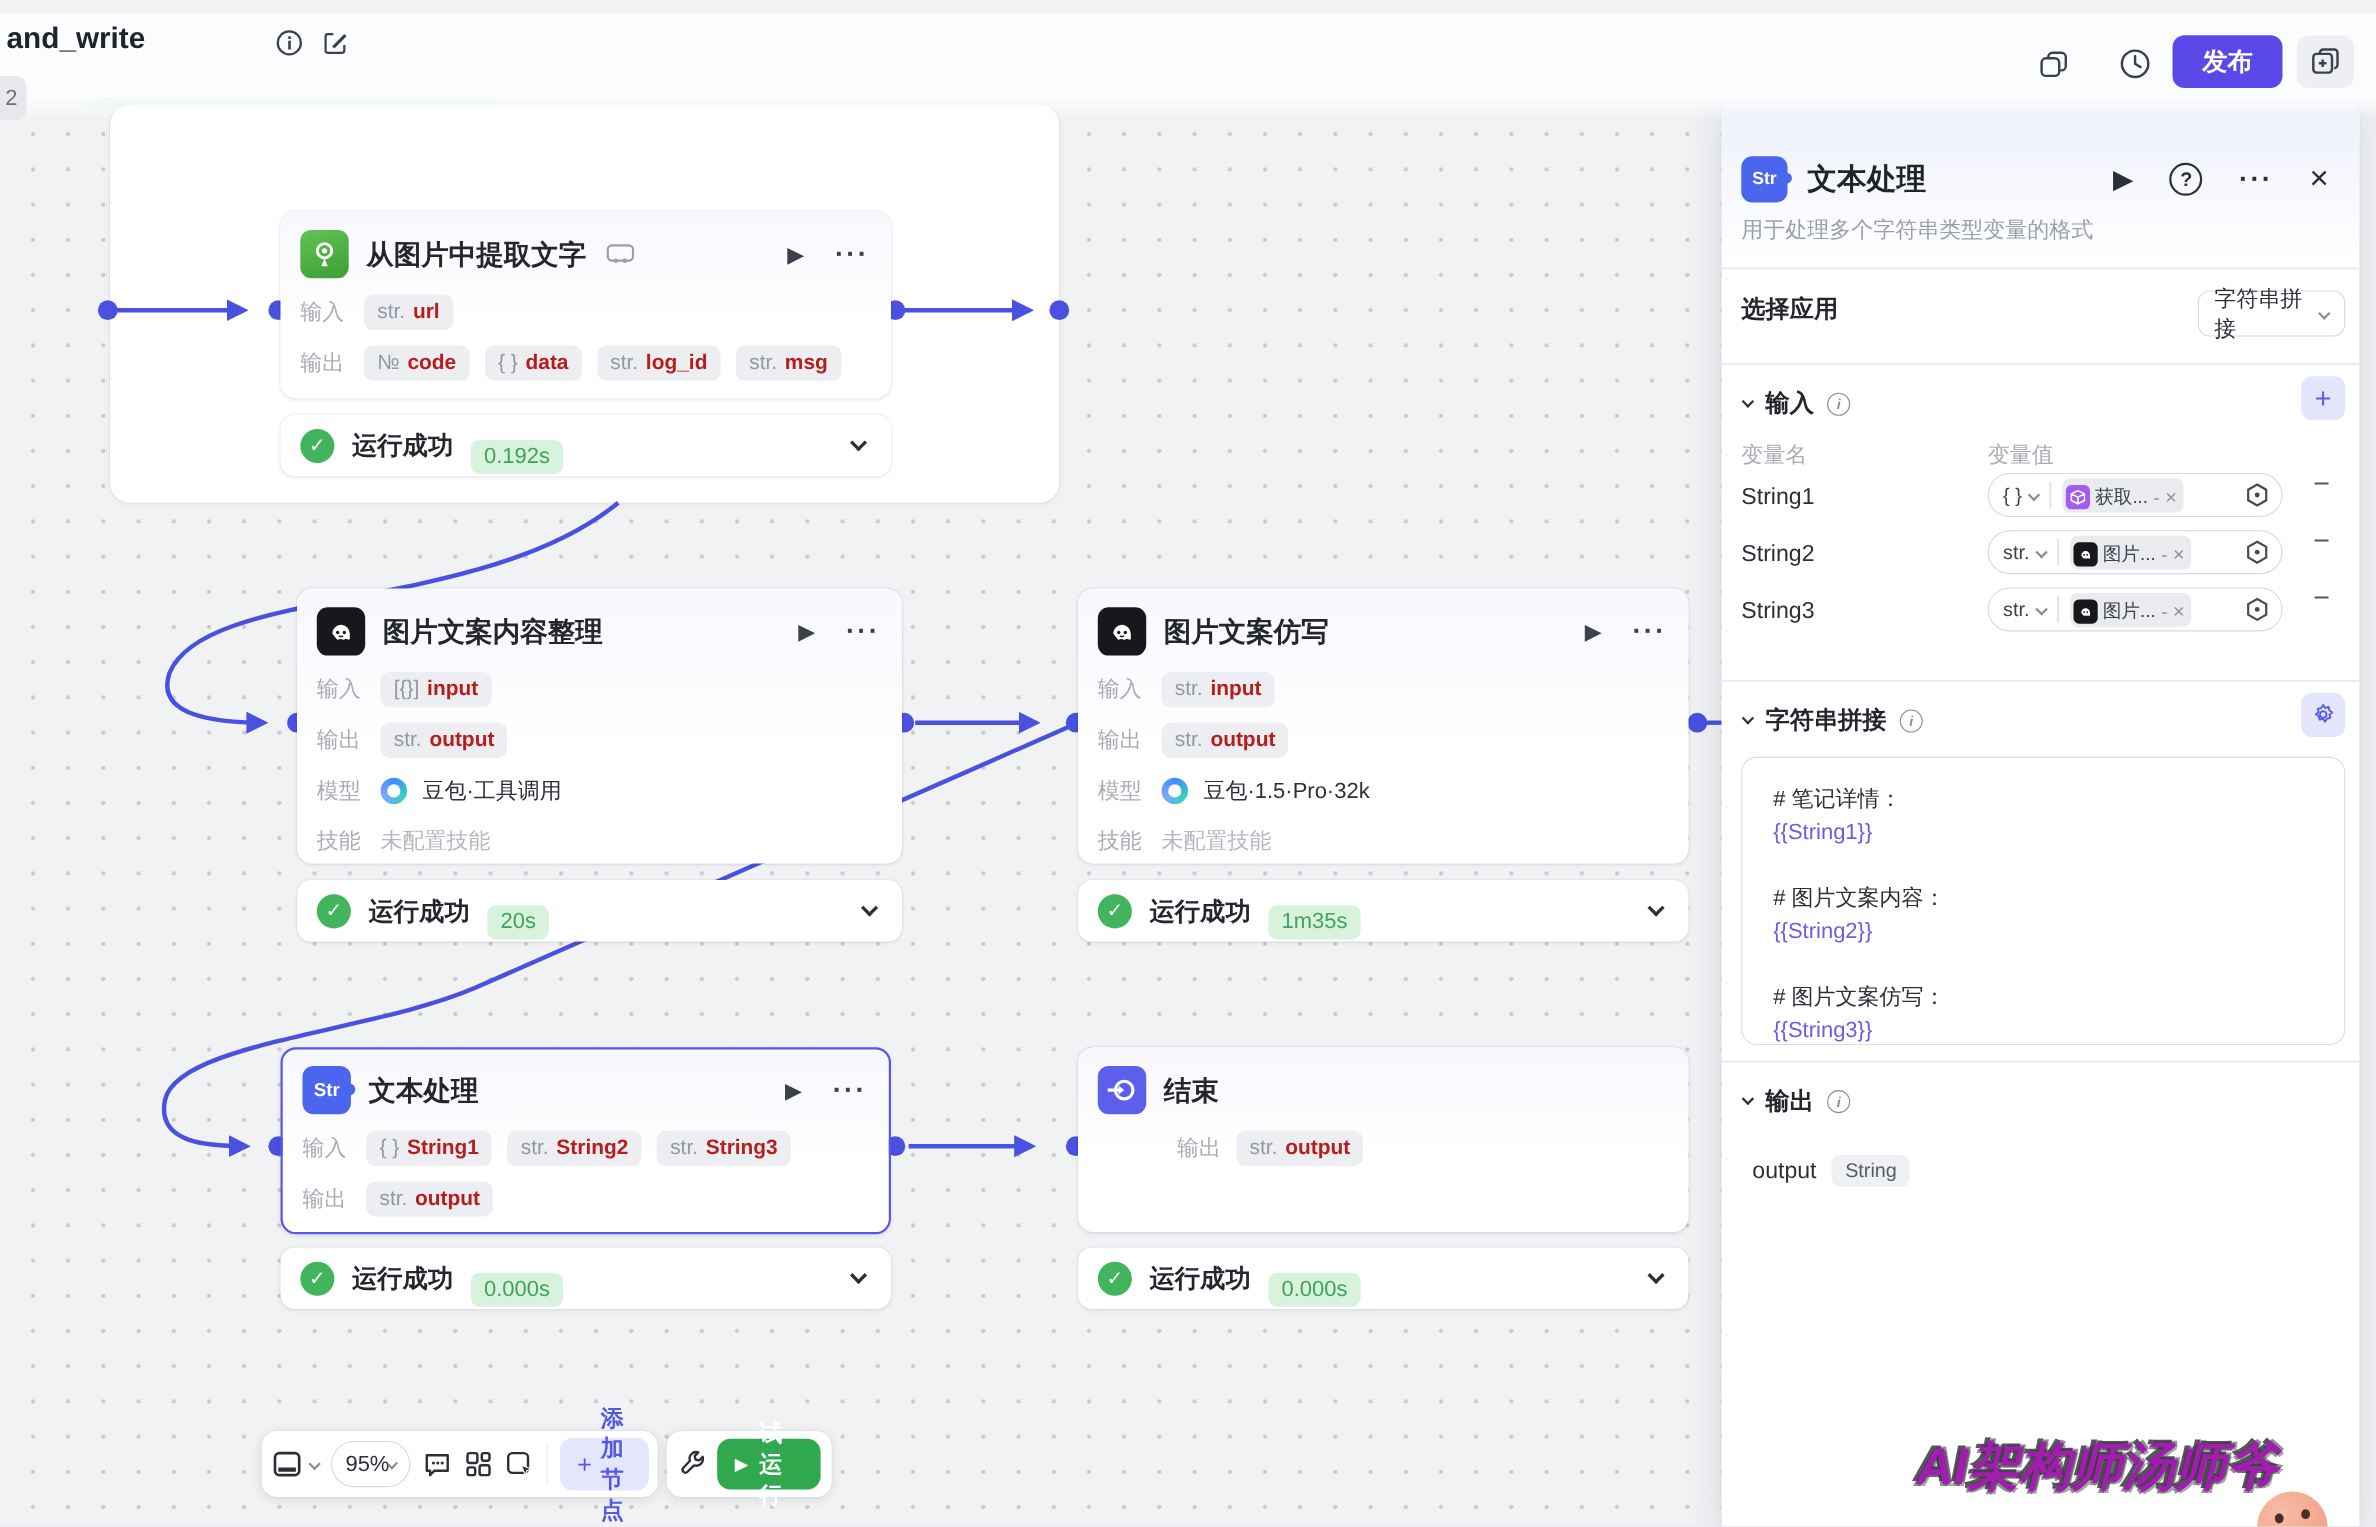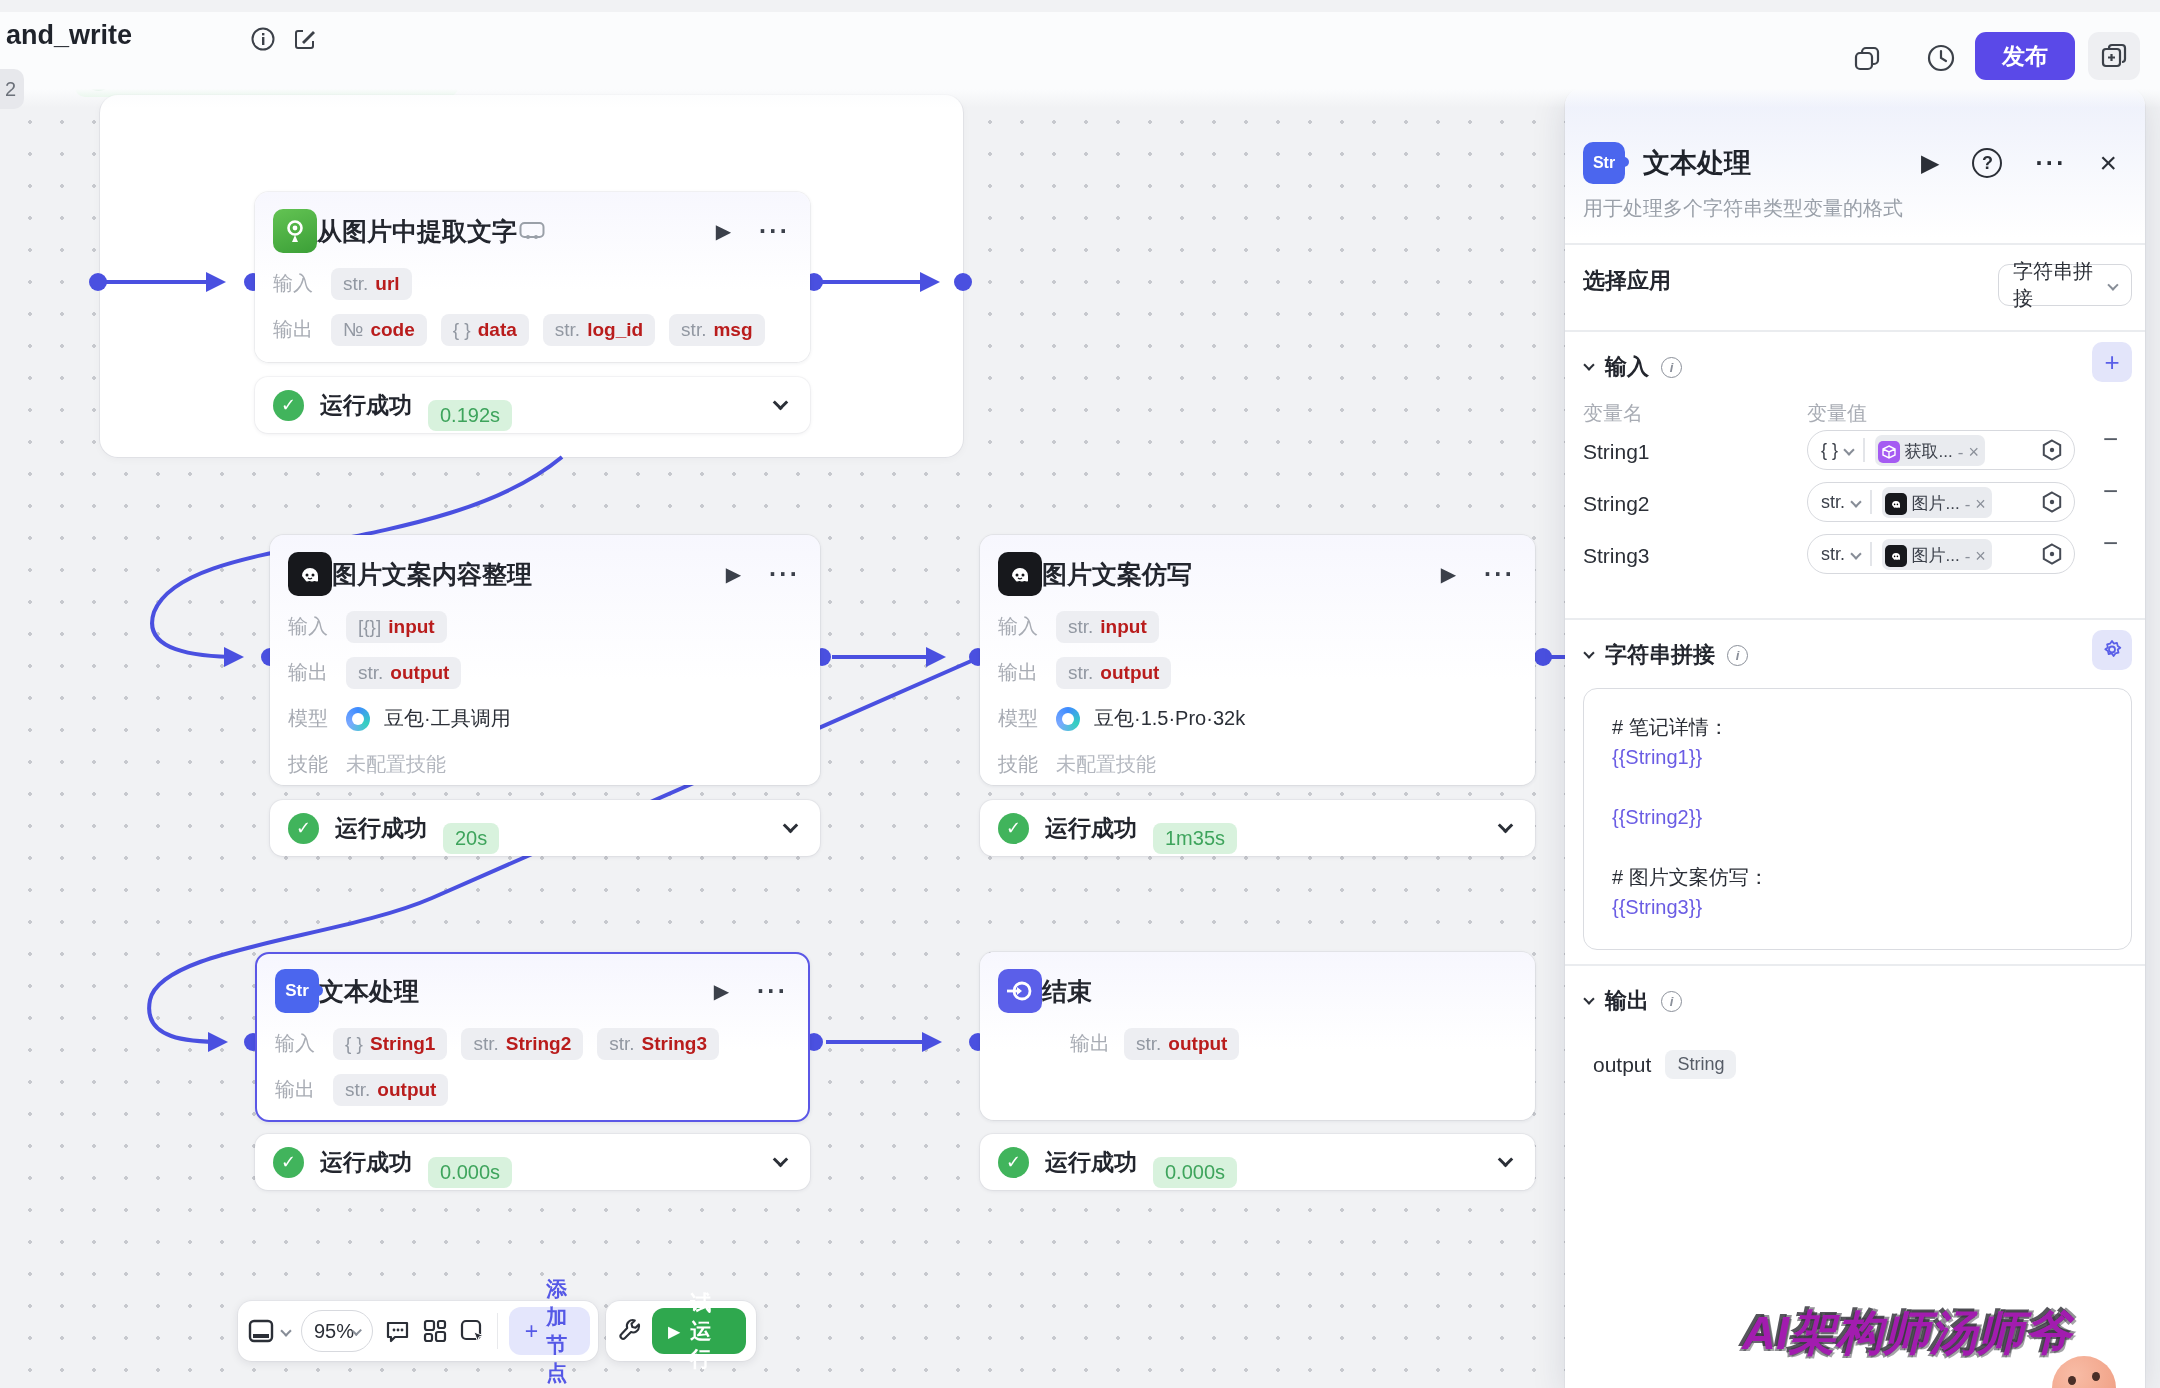--- a/index.html
+++ b/index.html
@@ -21,21 +21,21 @@
   .pub-btn{position:absolute;left:1975px;top:20px;width:100px;height:48px;background:#5a49e8;border-radius:11px;
      color:#fff;font-size:23px;font-weight:600;display:flex;align-items:center;justify-content:center;cursor:pointer;}
   .sq-btn{position:absolute;left:2088px;top:20px;width:52px;height:48px;background:#eeeff2;border-radius:11px;display:flex;align-items:center;justify-content:center;}
   
   .group-box{position:absolute;left:100px;top:95px;width:863px;height:362px;background:#ffffff;border-radius:18px;
      box-shadow:0 0 0 1px rgba(25,28,50,.05),0 2px 8px rgba(25,28,50,.04);z-index:1;}
   svg.edges{position:absolute;left:0;top:0;z-index:2;}
   .node{position:absolute;z-index:3;background:linear-gradient(180deg,#f7f7fe 0%,#ffffff 58%);
      border-radius:14px;box-shadow:0 1px 4px rgba(25,28,50,.09),0 0 0 1px rgba(25,28,50,.045);}
   .node.selected{box-shadow:0 1px 4px rgba(25,28,50,.09);border:2.5px solid #5b57e6;background:linear-gradient(180deg,#f6f6fe 0%,#ffffff 58%);}
-  .nhead{display:flex;align-items:center;padding:17px 20px 6px 18px;}
+  .nhead{display:flex;align-items:center;gap:16px;padding:17px 20px 6px 18px;}
   .app-ic{width:44px;height:44px;border-radius:10px;flex:0 0 auto;display:flex;align-items:center;justify-content:center;}
   .ai-green{background:linear-gradient(160deg,#63c353,#3b9f37);}
   .ai-black{background:#17181c;}
   .ai-blue{background:#4b66ee;position:relative;color:#fff;font-size:17px;font-weight:700;}
   .ai-blue .knob{position:absolute;right:-4px;top:16px;width:11px;height:11px;border-radius:50%;background:#4b66ee;}
   .ai-purp{background:#5b5fe9;}
   .ntitle{font-size:25px;font-weight:700;color:#23262e;white-space:nowrap;}
   .nbadge{color:#9aa0a8;margin-left:2px;display:flex;align-items:center;}
   .nacts{margin-left:auto;display:flex;align-items:center;gap:28px;color:#3b404a;}
   .nplay{font-size:20px;}
@@ -605,20 +605,21 @@
     <div class="p-abs mini-btn" style="left:527px;top:542px;">
       <svg class="ic" width="24" height="24" viewBox="0 0 24 24">
           <path d="M12,3 l1.8,2.6 3.1,-0.8 0.8,3.1 2.6,1.8 -2.6,1.8 0.8,3.1 -3.1,0.8 -1.8,2.6 -1.8,-2.6 -3.1,0.8 -0.8,-3.1 -2.6,-1.8 2.6,-1.8 -0.8,-3.1 3.1,-0.8 Z" fill="none" stroke="#5a5fe8" stroke-width="1.8" stroke-linejoin="round"></path>
           <circle cx="12" cy="11.5" r="3" fill="none" stroke="#5a5fe8" stroke-width="1.8"></circle>
         </svg>
     </div>
     <div class="p-abs concat-box">
       <div class="cline"># 笔记详情：</div>
       <div class="cline var">{{String1}}</div>
       <div class="cline">&nbsp;</div>
+      <div class="cline"># 图片文案内容：</div>
       <div class="cline var">{{String2}}</div>
       <div class="cline">&nbsp;</div>
       <div class="cline"># 图片文案仿写：</div>
       <div class="cline var">{{String3}}</div>
     </div>
 
     <div class="p-abs p-div" style="top:876px;"></div>
 
     <div class="p-abs sec-h" style="left:20px;top:898px;">
       <span class="chev sm" style="border-color:#2b2f37;margin-top:-4px;"></span>

